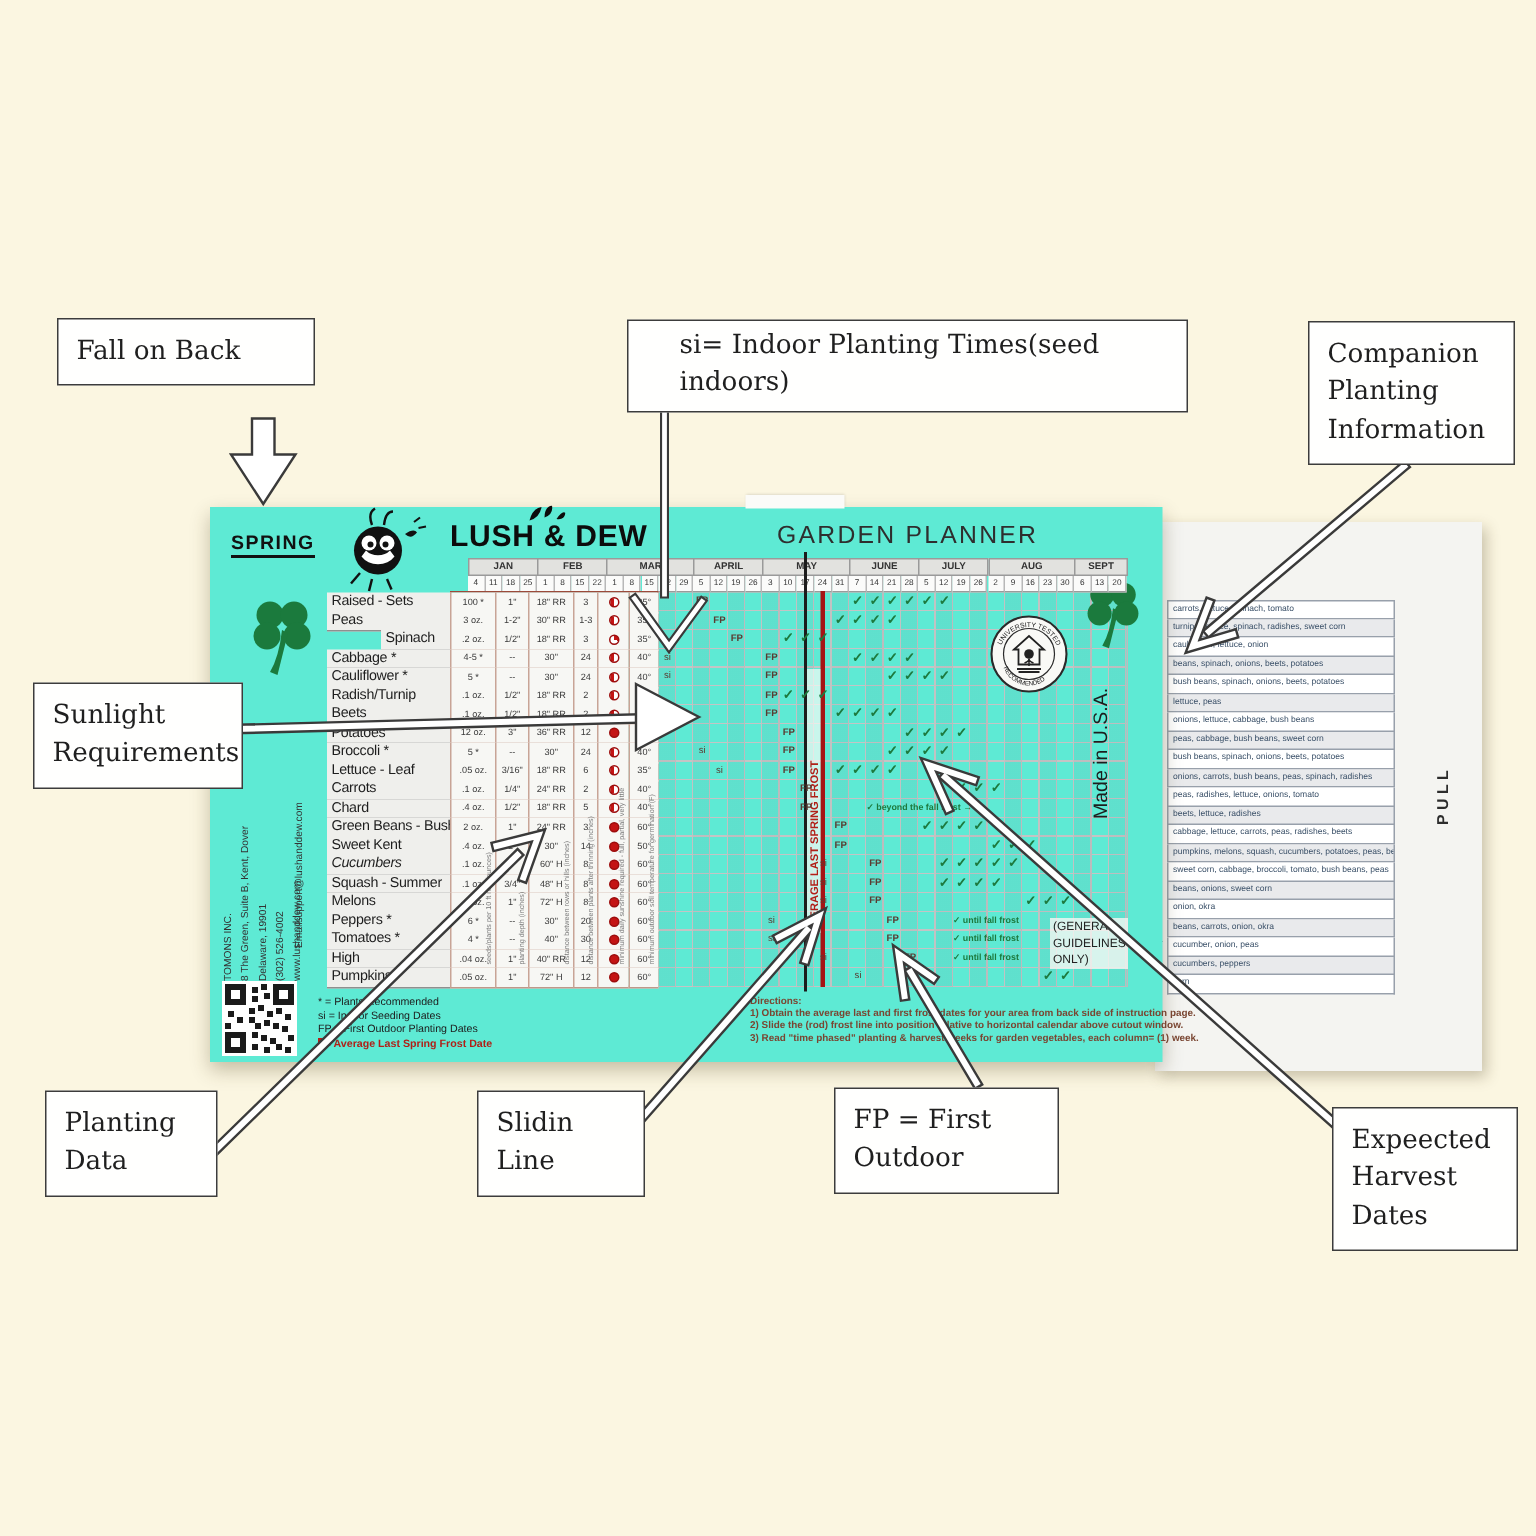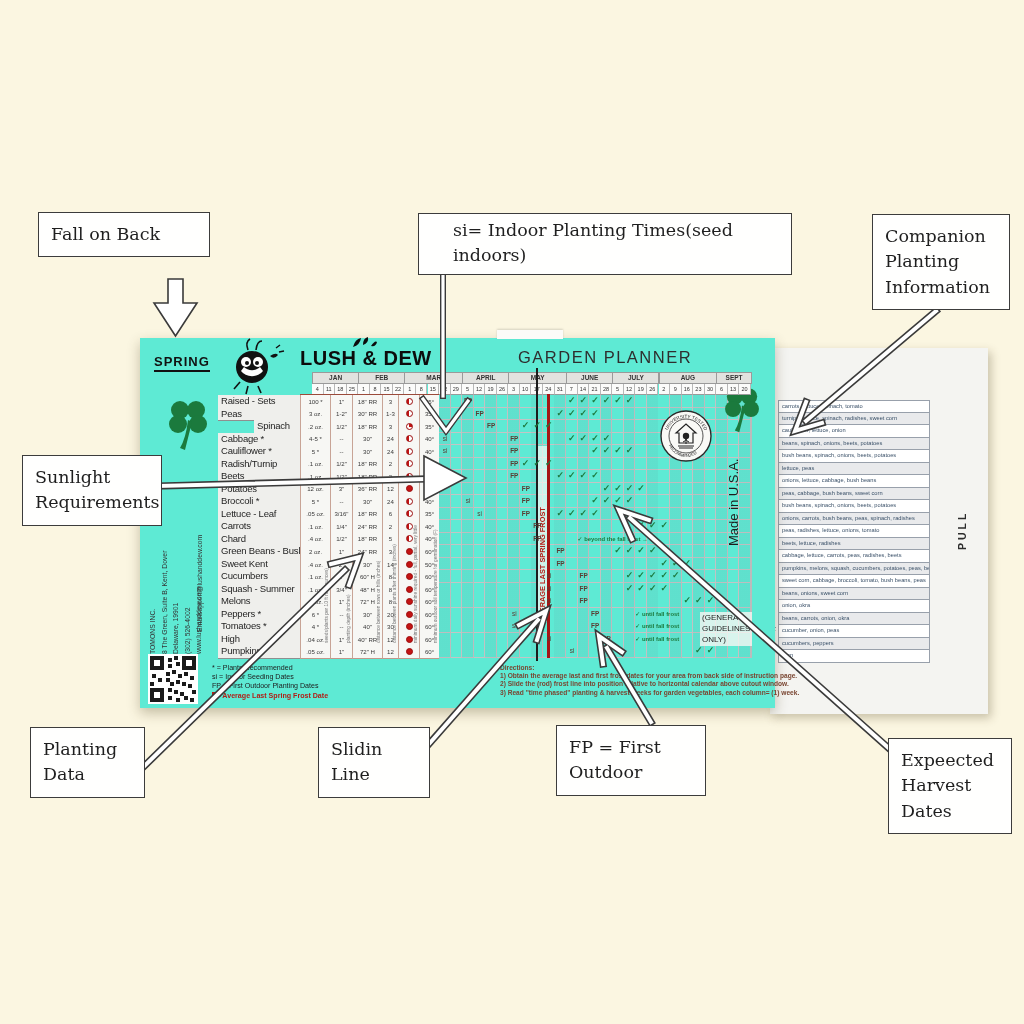--- a/index.html
+++ b/index.html
@@ -486,21 +486,21 @@
     <div class="dcell" style="left: 212px; top: 219.76px; width: 30px; height: 13.52px;">30"</div>
     <div class="dcell" style="left: 242px; top: 219.76px; width: 16px; height: 13.52px;">14</div>
     <div class="dcell" style="left: 258px; top: 219.76px; width: 21px; height: 13.52px;">
       <span class="sun sun-full"></span>
     </div>
     <div class="dcell" style="left: 279px; top: 219.76px; width: 20px; height: 13.52px;">50°</div>
     <div class="fpmark" style="left: 414.5px; top: 219.76px;">FP</div>
     <div class="chk" style="left: 518.45px; top: 217.76px;">✓</div>
     <div class="chk" style="left: 530px; top: 217.76px;">✓</div>
     <div class="chk" style="left: 541.55px; top: 217.76px;">✓</div>
-    <div class="vname" style="left: 78px; top: 232.28px; width: 82px; height: 13.52px;">Cucumbers</div>
+    <div class="vname" style="left: 78px; top: 232.28px; width: 82px; height: 13.52px; font-style: italic;">Cucumbers</div>
     <div class="dcell" style="left: 160px; top: 232.28px; width: 30px; height: 13.52px;">.1 oz.</div>
     <div class="dcell" style="left: 190px; top: 232.28px; width: 22px; height: 13.52px;">1"</div>
     <div class="dcell" style="left: 212px; top: 232.28px; width: 30px; height: 13.52px;">60" H</div>
     <div class="dcell" style="left: 242px; top: 232.28px; width: 16px; height: 13.52px;">8</div>
     <div class="dcell" style="left: 258px; top: 232.28px; width: 21px; height: 13.52px;">
       <span class="sun sun-full"></span>
     </div>
     <div class="dcell" style="left: 279px; top: 232.28px; width: 20px; height: 13.52px;">60°</div>
     <div class="simark" style="left: 402.95px; top: 232.28px;">si</div>
     <div class="fpmark" style="left: 437.6px; top: 232.28px;">FP</div>

